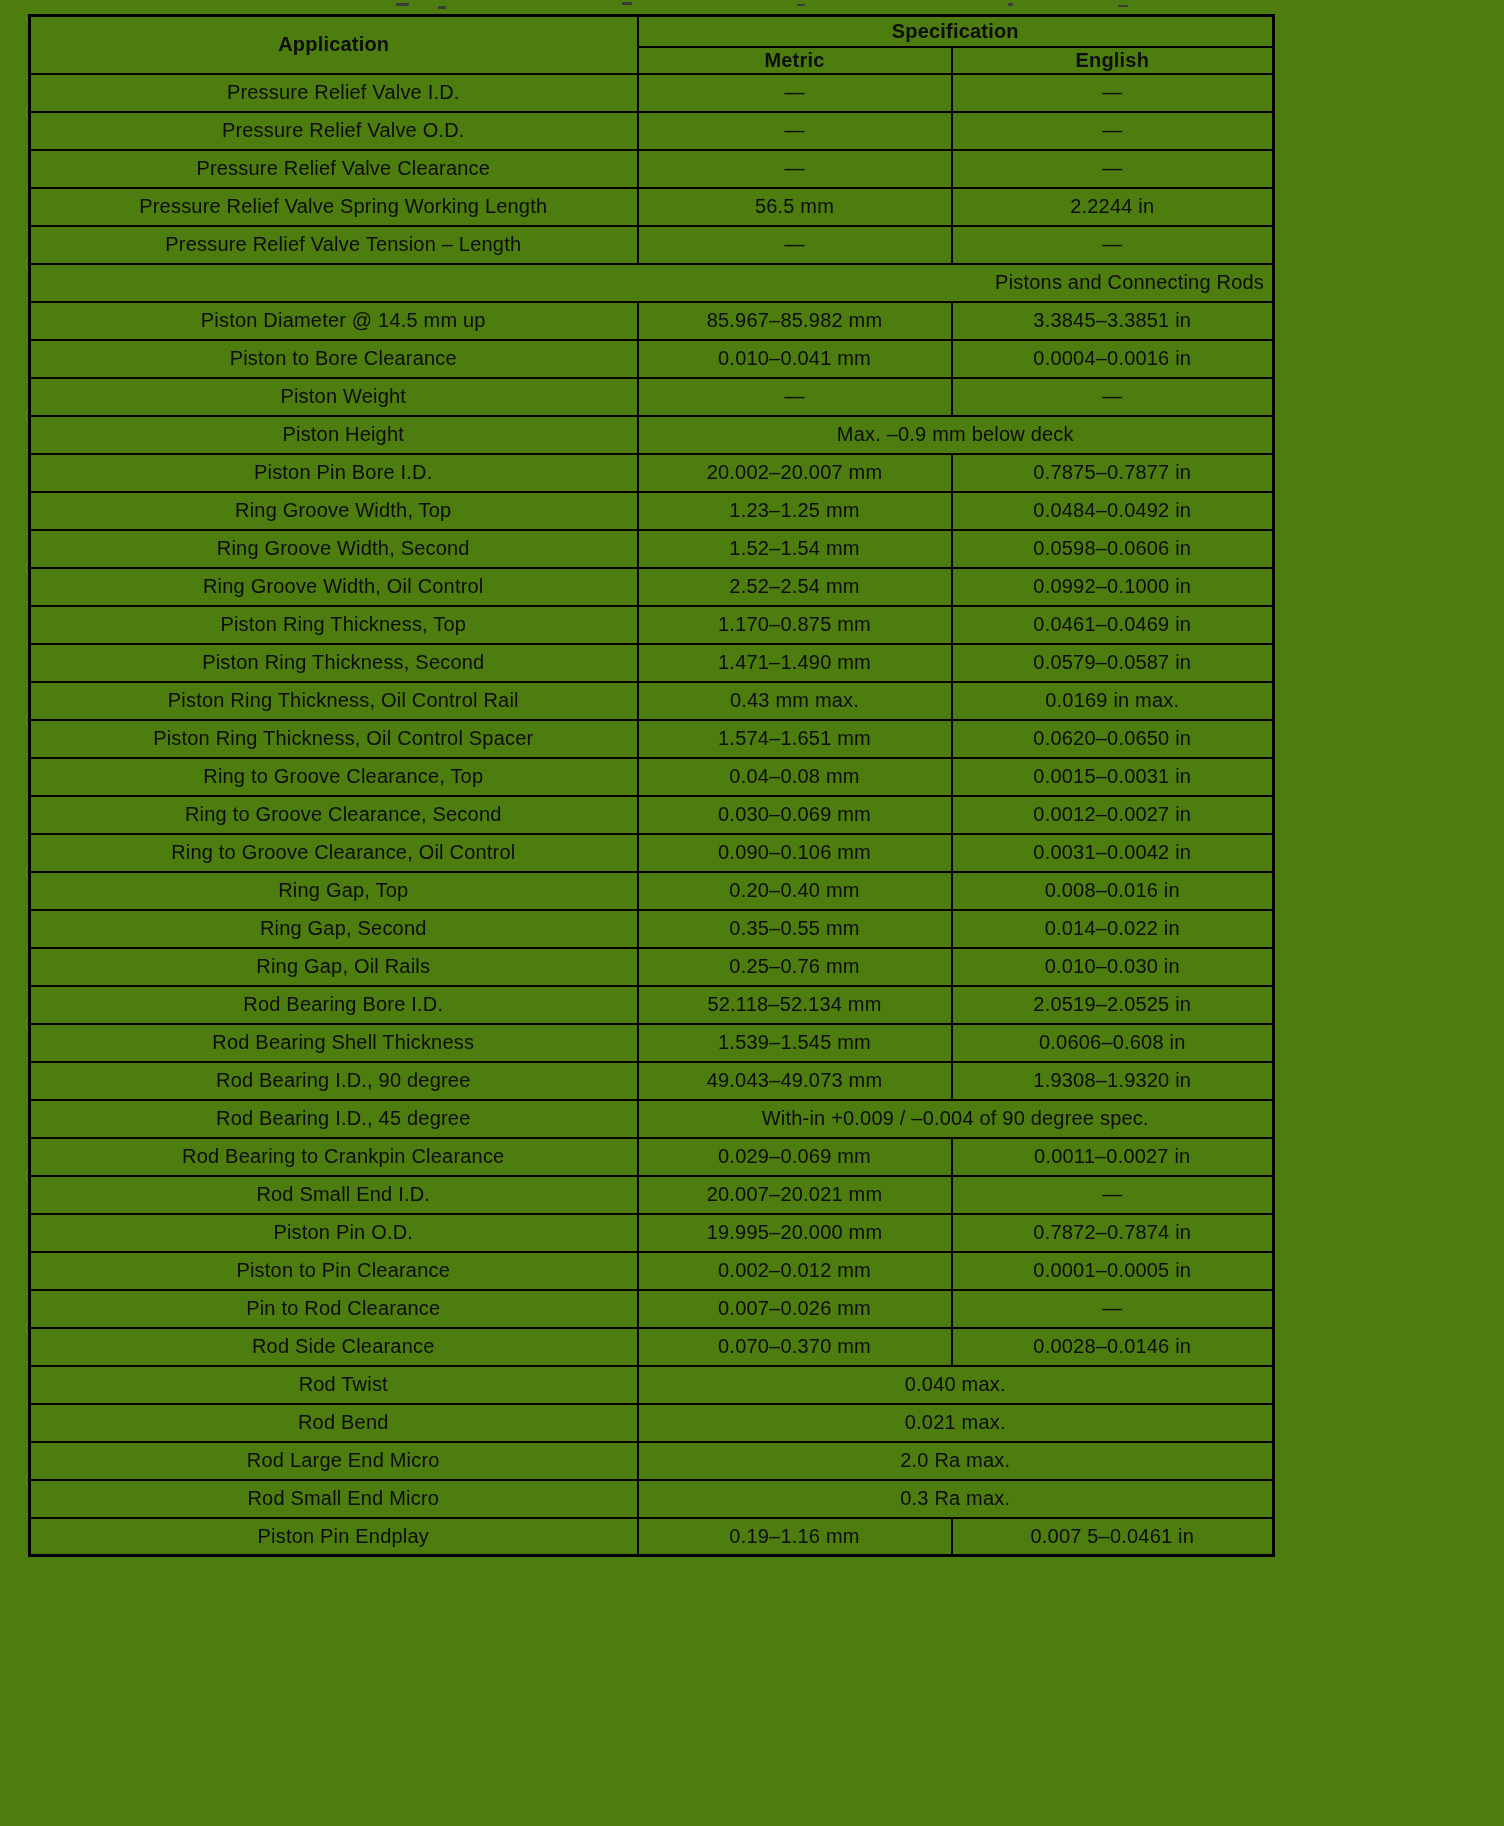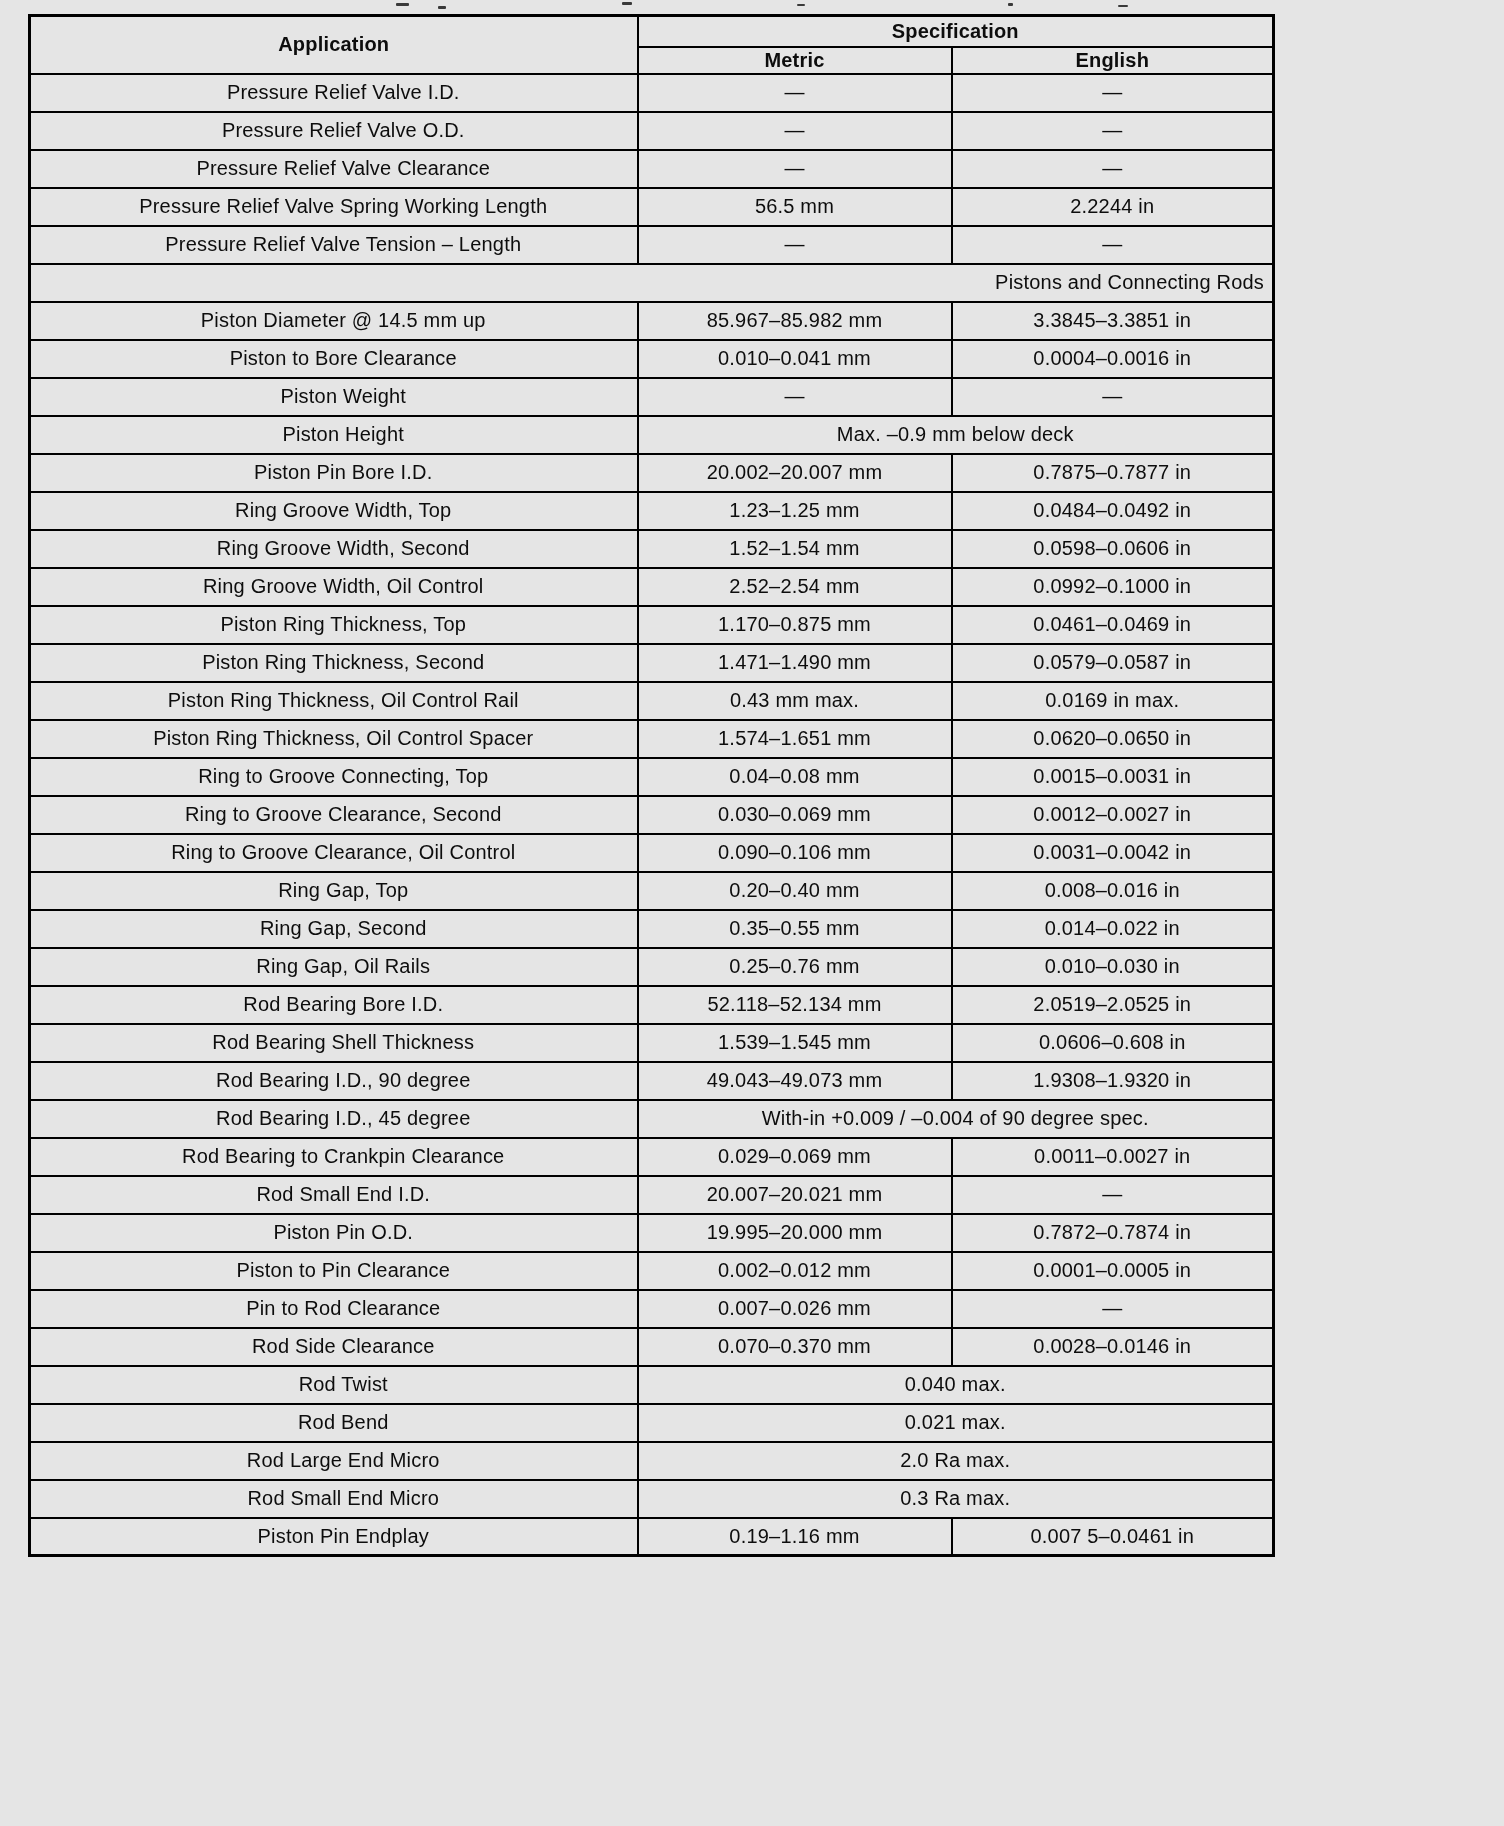--- a/index.html
+++ b/index.html
@@ -11,21 +11,21 @@
   body {
     width: 1504px;
     height: 1826px;
     position: relative;
     font-family: "Liberation Sans", sans-serif;
     color: #0d0d0d;
   }
   .page {
     position: absolute;
     inset: 0;
-    background: #e5e5e5;
+    background: #4d7c0f;
   }
   .artifact {
     position: absolute;
     background: #3a3a3a;
     border-radius: 1px;
   }
   table.spec {
     position: absolute;
     left: 28px;
     top: 14px;
@@ -176,21 +176,21 @@
           <td class="cell app">Piston Ring Thickness, Oil Control Rail</td>
           <td class="cell val">0.43 mm max.</td>
           <td class="cell val">0.0169 in max.</td>
         </tr>
         <tr>
           <td class="cell app">Piston Ring Thickness, Oil Control Spacer</td>
           <td class="cell val">1.574–1.651 mm</td>
           <td class="cell val">0.0620–0.0650 in</td>
         </tr>
         <tr>
-          <td class="cell app">Ring to Groove Connecting, Top</td>
+          <td class="cell app">Ring to Groove Clearance, Top</td>
           <td class="cell val">0.04–0.08 mm</td>
           <td class="cell val">0.0015–0.0031 in</td>
         </tr>
         <tr>
           <td class="cell app">Ring to Groove Clearance, Second</td>
           <td class="cell val">0.030–0.069 mm</td>
           <td class="cell val">0.0012–0.0027 in</td>
         </tr>
         <tr>
           <td class="cell app">Ring to Groove Clearance, Oil Control</td>

